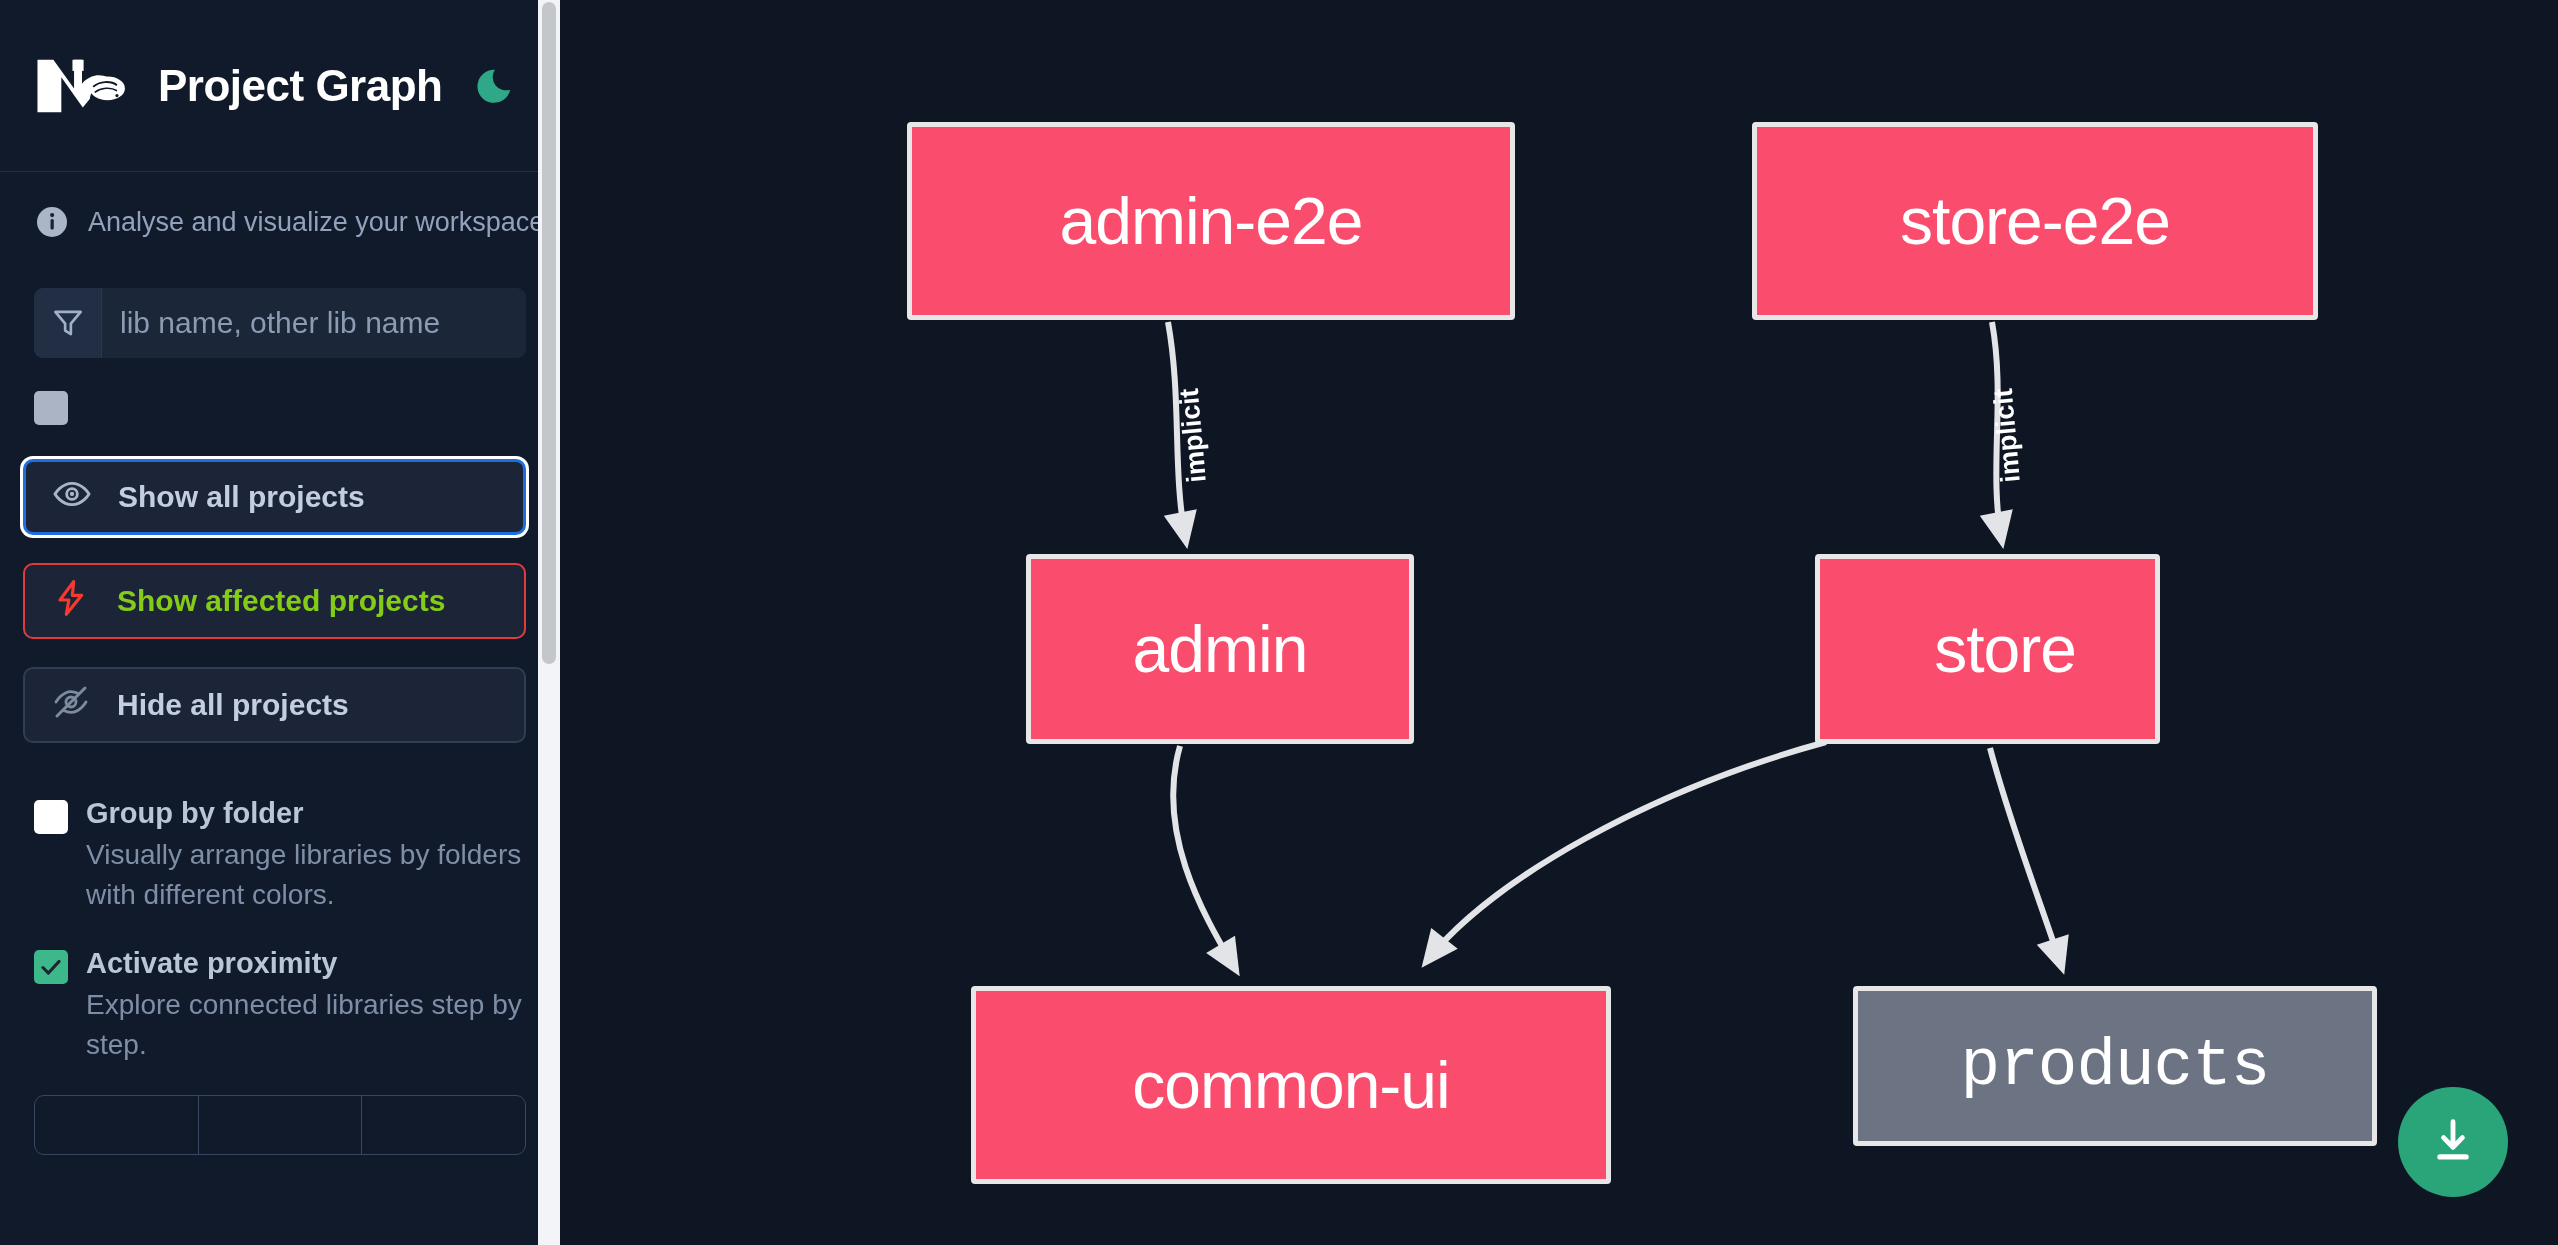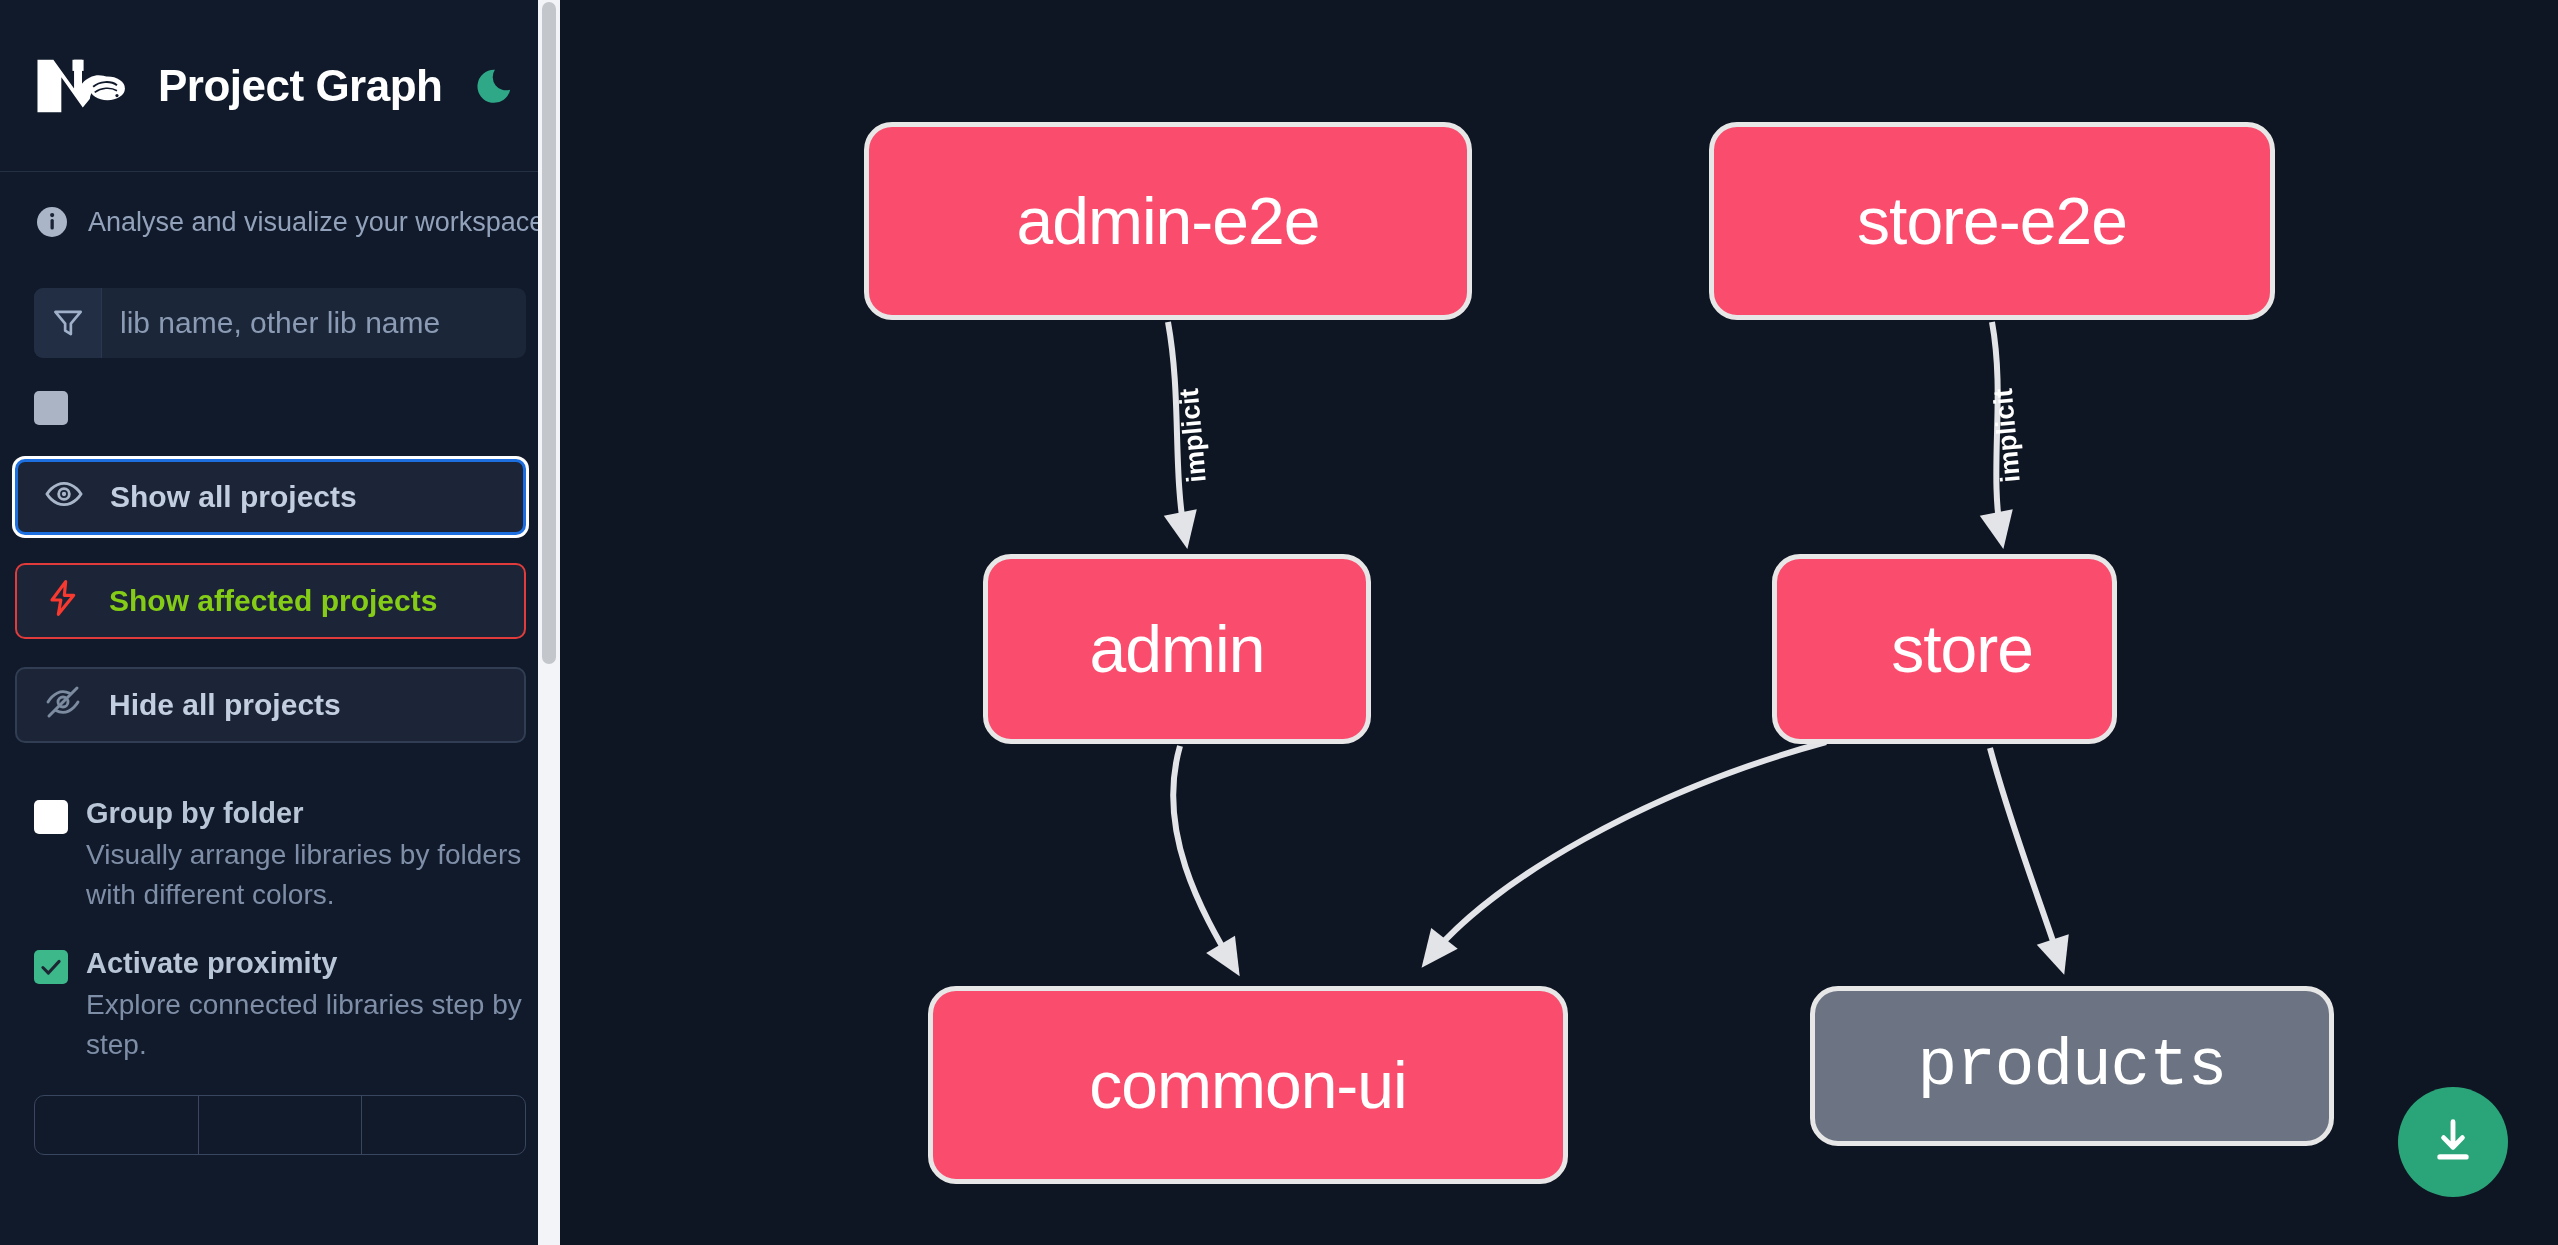--- a/index.html
+++ b/index.html
@@ -109,21 +109,21 @@
     line-height:1.25;
   }
   .opt-desc {
     color:#7f8ea7;
     font-size:28px;
     line-height:1.42;
     max-width:470px;
     margin-top:4px;
   }
 
-  .sb-buttons { padding:34px 34px 0 15px; display:flex; flex-direction:column; gap:28px; }
+  .sb-buttons { padding:34px 34px 0 23px; display:flex; flex-direction:column; gap:28px; }
   .sb-btn {
     height:76px;
     display:flex; align-items:center;
     gap:26px;
     padding:0 26px;
     border-radius:10px;
     background:#1b2537;
     font-size:30px;
     font-weight:bold;
     cursor:pointer;
@@ -175,28 +175,29 @@
     flex:1;
     height:1245px;
     background:#0f1623;
     overflow:hidden;
   }
   #graph-svg { position:absolute; left:0; top:0; width:1998px; height:1245px; }
 
   .gnode {
     position:absolute;
     border:5px solid #e7e7e7;
-    border-radius:28px;
+    border-radius:4px;
     display:flex; align-items:center; justify-content:center;
     color:#ffffff;
     font-size:66px;
     font-family:"Liberation Sans", sans-serif;
     letter-spacing:-1px;
     cursor:pointer;
     white-space:nowrap;
+    margin-left:43px;
   }
   .gnode-pink { background:#fa4c6d; }
   .gnode-grey { background:#6c7483; }
 
   .edge-label {
     position:absolute;
     color:#ffffff;
     font-size:27px;
     font-weight:bold;
     font-family:"Liberation Sans", sans-serif;

